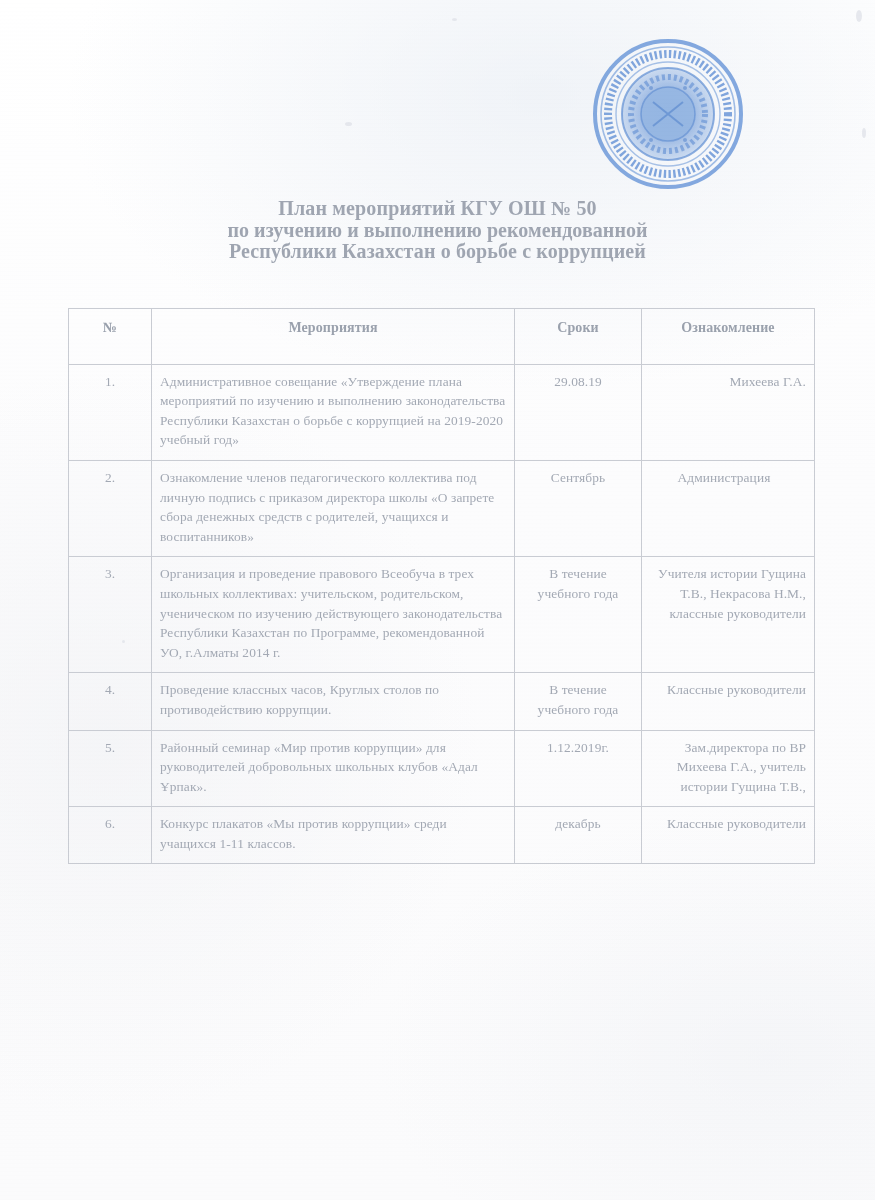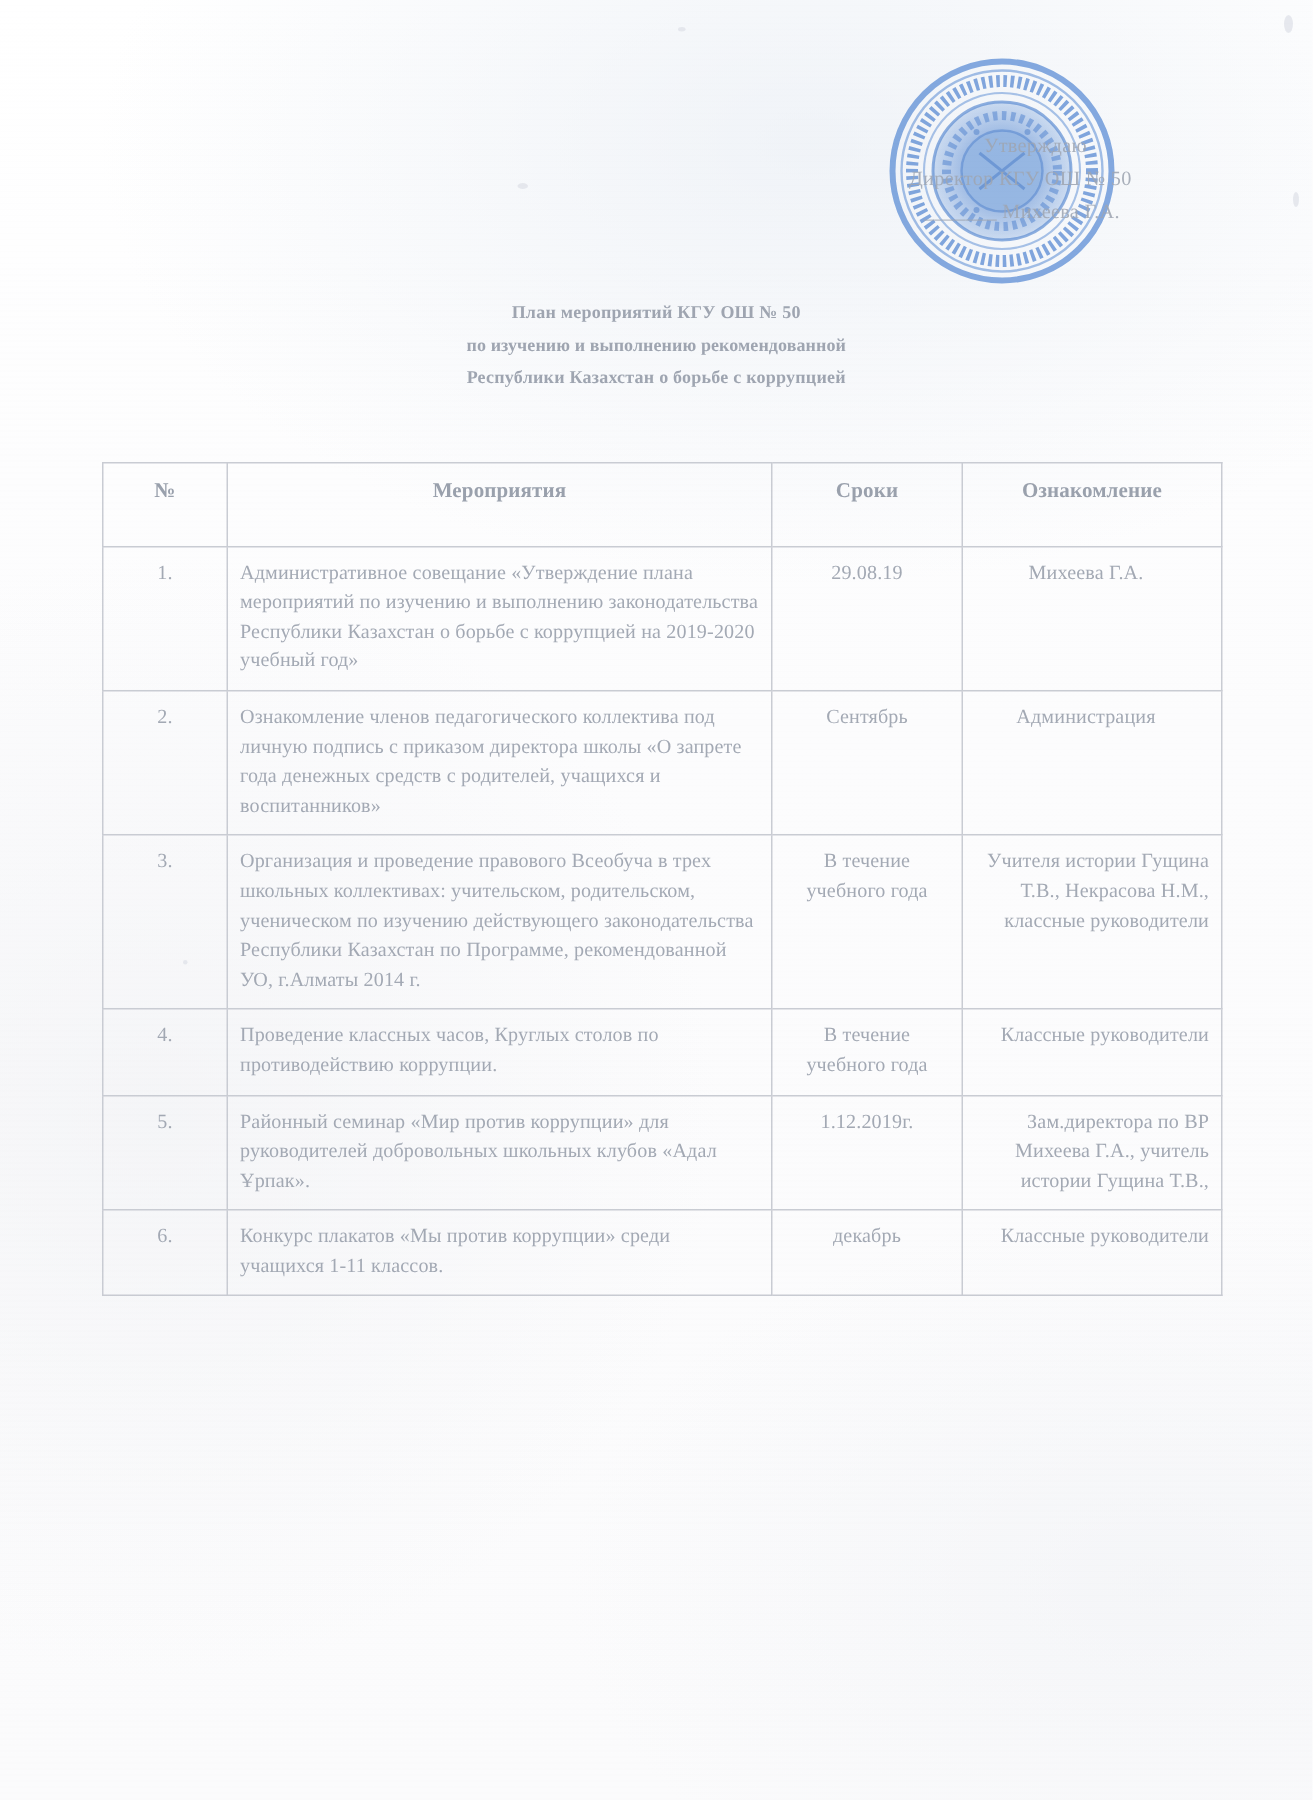--- a/index.html
+++ b/index.html
@@ -64,21 +64,21 @@
 
   
   .doc-title {
     position: absolute;
     left: 0;
     top: 198px;
     width: 875px;
     text-align: center;
     color: #9aa1ad;
     font-weight: bold;
-    font-size: 12px;
+    font-size: 20px;
     line-height: 21.5px;
     letter-spacing: 0.15px;
     filter: blur(0.25px);
   }
   .doc-title div { opacity: 0.95; }
   .doc-title .t2 { letter-spacing: 0.05px; }
 
   
   .tbl-wrap {
     position: absolute;
@@ -121,21 +121,21 @@
   td.c-event    { padding-left: 10px; }
 
   .r1 td { padding-bottom: 30px; }
   .r2 td { padding-bottom: 8px; }
   .r3 td { padding-bottom: 6px; }
   .r4 td { padding-bottom: 8px; }
   .r5 td { padding-bottom: 22px; }
   .r6 td { padding-bottom: 40px; }
 
   
-  .r1 td.c-resp { text-align: center; padding-left: 0; margin-top: 36px; }
+  .r1 td.c-resp { text-align: right; padding-left: 0; margin-top: 36px; }
   .r2 td.c-resp { text-align: center; padding-left: 0; }
 
   
   .scanlines {
     position: absolute;
     inset: 0;
     background: repeating-linear-gradient(
       0deg,
       rgba(0,0,0,0.012) 0px,
       rgba(0,0,0,0.012) 1px,
@@ -183,25 +183,20 @@
       </g>
       <g opacity="0.5" fill="#4f80ca">
         <circle cx="60" cy="50" r="2"></circle>
           <circle cx="94" cy="50" r="2"></circle>
         <circle cx="60" cy="102" r="2"></circle>
           <circle cx="94" cy="102" r="2"></circle>
       </g>
     </svg>
   </div>
 
-  <div class="approval">
-    <div class="l1">Утверждаю</div>
-    <div class="l2">Директор КГУ ОШ № 50</div>
-    <div class="l3">_______ Михеева Г.А.</div>
-  </div>
 
   <div class="doc-title">
     <div class="t1">План мероприятий КГУ ОШ № 50</div>
     <div class="t2">по изучению и выполнению рекомендованной</div>
     <div class="t3">Республики Казахстан о борьбе с коррупцией</div>
   </div>
 
   <div class="tbl-wrap">
     <table class="plan">
       <thead>
@@ -214,21 +209,21 @@
       </thead>
       <tbody>
         <tr class="r1">
           <td class="c-num">1.</td>
           <td class="c-event">Административное совещание «Утверждение плана мероприятий по изучению и выполнению законодательства Республики Казахстан о борьбе с коррупцией на 2019-2020 учебный год»</td>
           <td class="c-term">29.08.19</td>
           <td class="c-resp">Михеева Г.А.</td>
         </tr>
         <tr class="r2">
           <td class="c-num">2.</td>
-          <td class="c-event">Ознакомление членов педагогического коллектива под личную подпись с приказом директора школы «О  запрете года денежных средств с родителей, учащихся и воспитанников»</td>
+          <td class="c-event">Ознакомление членов педагогического коллектива под личную подпись с приказом директора школы «О  запрете сбора денежных средств с родителей, учащихся и воспитанников»</td>
           <td class="c-term">Сентябрь</td>
           <td class="c-resp">Администрация</td>
         </tr>
         <tr class="r3">
           <td class="c-num">3.</td>
           <td class="c-event">Организация и проведение правового Всеобуча в трех школьных коллективах: учительском, родительском, ученическом по изучению действующего законодательства Республики Казахстан по Программе, рекомендованной УО, г.Алматы 2014 г.</td>
           <td class="c-term">В течение учебного года</td>
           <td class="c-resp">Учителя истории Гущина Т.В., Некрасова Н.М., классные руководители</td>
         </tr>
         <tr class="r4">

